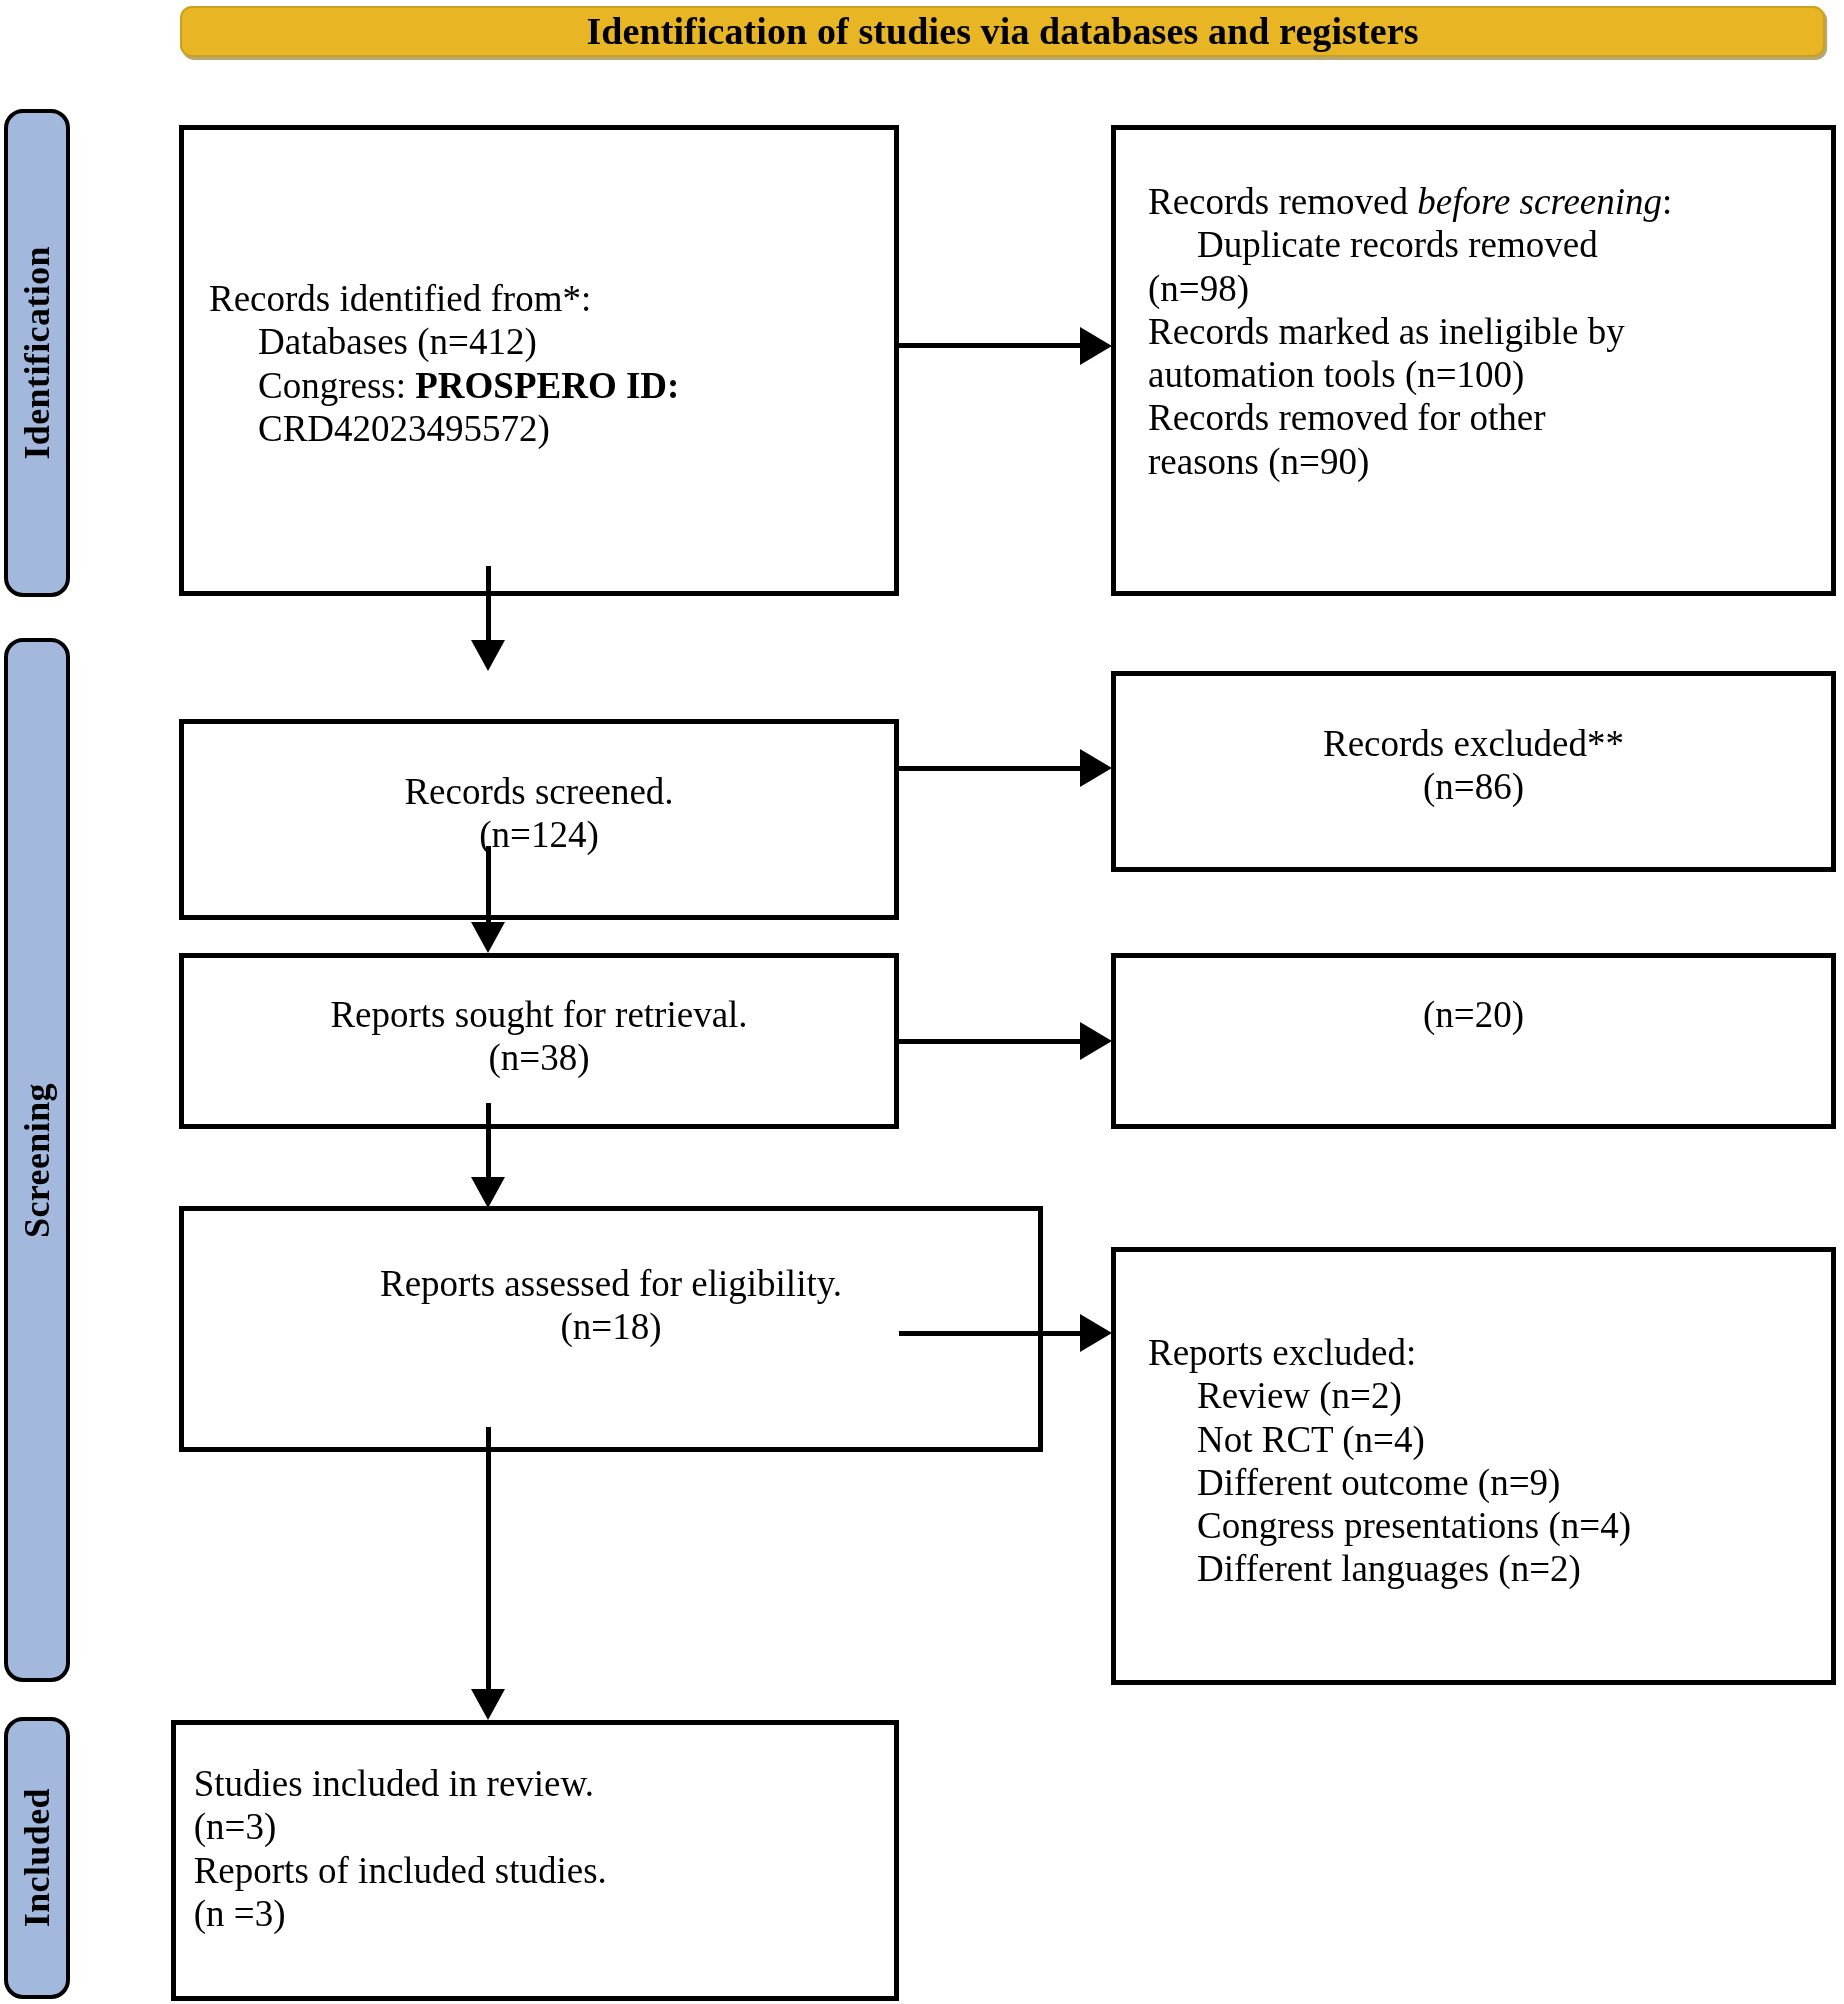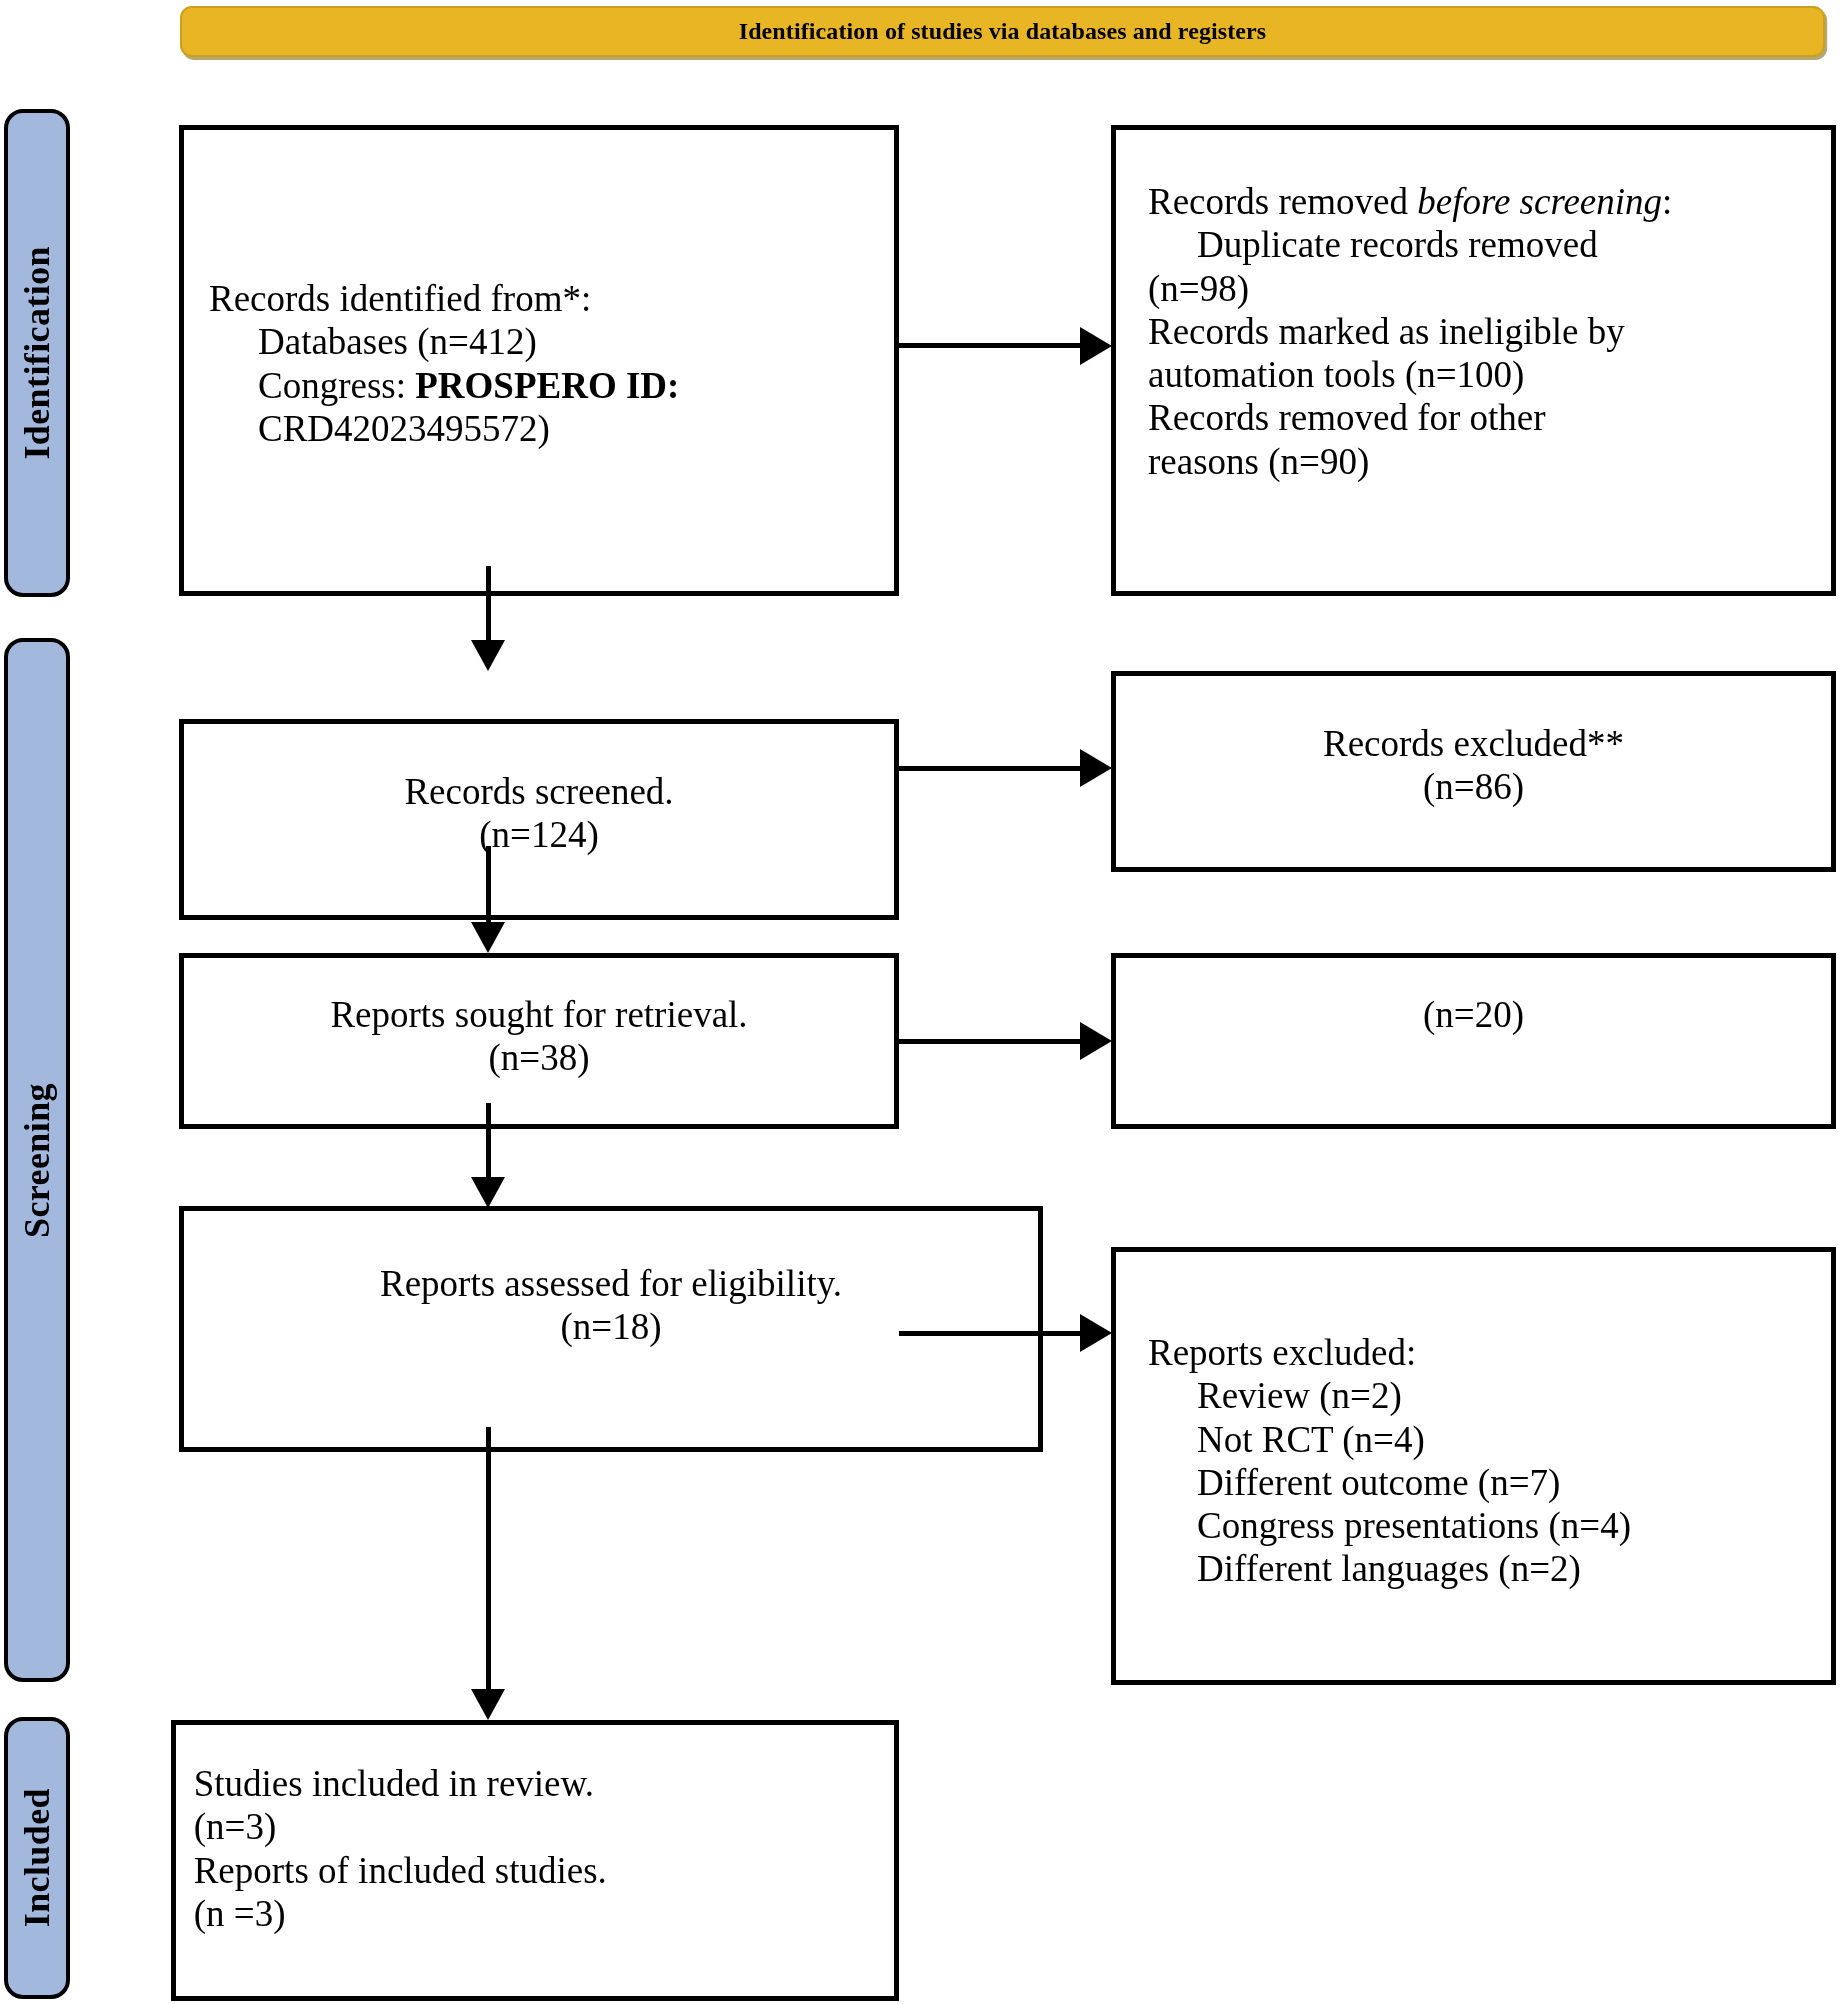--- a/index.html
+++ b/index.html
@@ -33,21 +33,21 @@
   .banner{
     position:absolute;
     background:#e8b625;
     border:2.2px solid #caa01e;
     border-radius:11.8px;
     box-sizing:border-box;
     display:flex;align-items:center;justify-content:center;
     box-shadow:2.2px 2.9px 0 rgba(120,95,10,.55);
   }
   .banner span{
-    font-weight:bold;font-size:24px;letter-spacing:0.1px;white-space:nowrap;
+    font-weight:bold;font-size:38px;letter-spacing:0.1px;white-space:nowrap;
   }
 
   
   .box{
     position:absolute;
     background:#fff;
     border:5.1px solid #000;
     box-sizing:border-box;
     padding:4px;
   }
@@ -167,21 +167,21 @@
       <p>Reports assessed for eligibility.</p>
       <p>(n=18)</p>
     </div>
   </div>
 
   <div class="box" style="left:1111px;top:1247px;width:725px;height:438px;">
     <div class="inner" style="top:79px;padding:0 32px;">
       <p>Reports excluded:</p>
       <p class="ind">Review (n=2)</p>
       <p class="ind">Not RCT (n=4)</p>
-      <p class="ind">Different outcome (n=7)</p>
+      <p class="ind">Different outcome (n=9)</p>
       <p class="ind">Congress presentations (n=4)</p>
       <p class="ind">Different languages (n=2)</p>
     </div>
   </div>
 
   <div class="hline" style="left:899px;top:1331px;width:184px;"></div>
   <div class="arrow-right" style="left:1080px;top:1314px;"></div>
 
   <div class="vline" style="left:486px;top:1427px;height:265px;"></div>
   <div class="arrow-down" style="left:471px;top:1689px;"></div>

